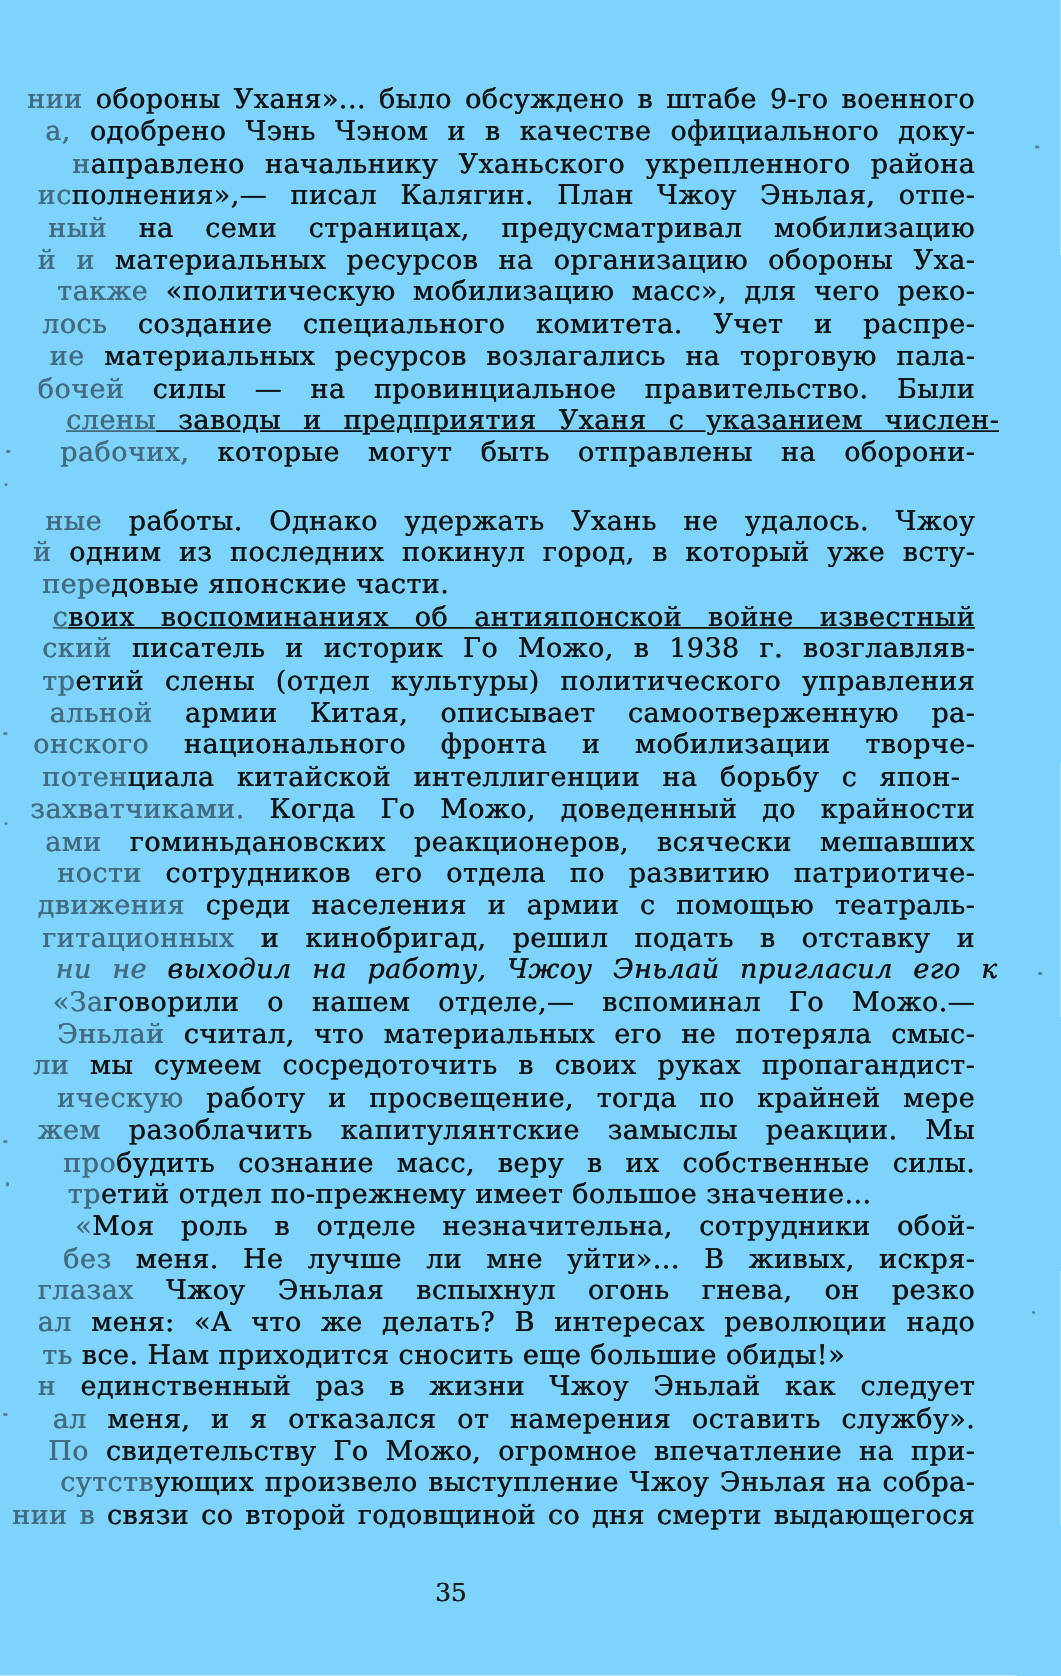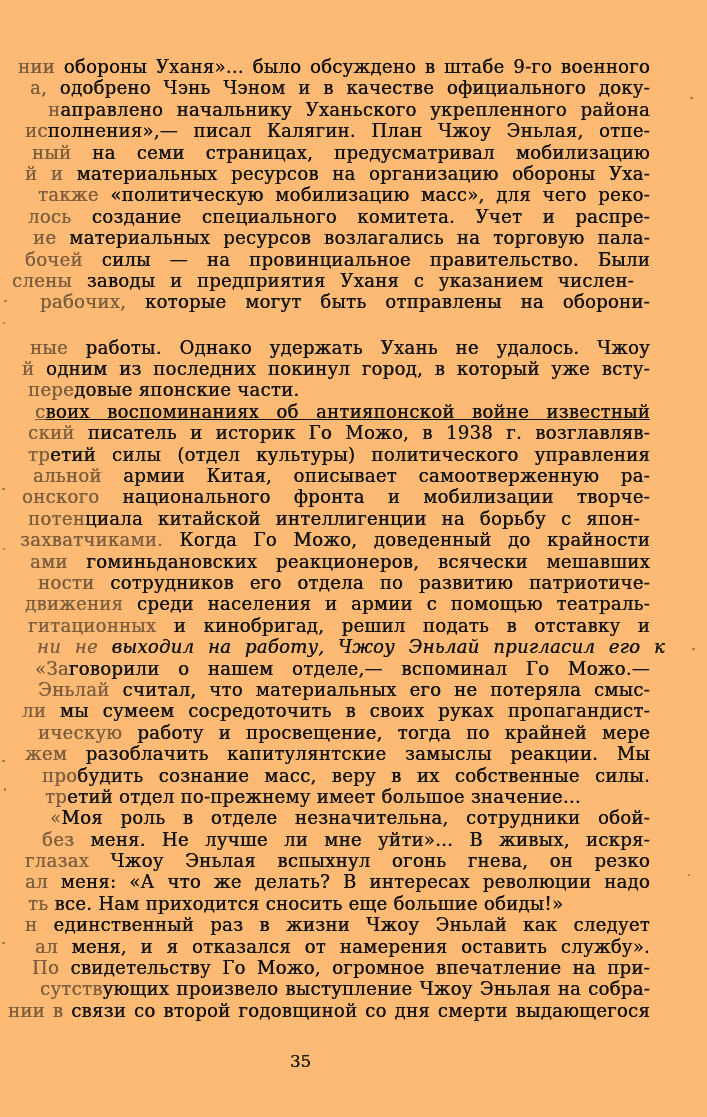--- a/index.html
+++ b/index.html
@@ -4,21 +4,21 @@
 <style>
   html, body { margin: 0; padding: 0; }
   body {
     width: 707px; height: 1117px;
     background: #ffffff;
     font-family: "DejaVu Serif", serif;
   }
   .page {
     position: relative;
     width: 707px; height: 1117px;
-    background: #fdba74;
+    background: #7dd3fc;
     overflow: hidden;
   }
   .text-block {
     position: absolute;
     top: 56px; left: 0; right: 0;
   }
   .line {
     height: 21.4px;
     line-height: 21.4px;
     font-size: 18px;
@@ -63,28 +63,28 @@
       <div class="line" style="margin-left: 18px; width: 632px;"><span class="pre">нии</span><span> обороны Уханя»... было обсуждено в штабе 9-го военного</span></div>
       <div class="line" style="margin-left: 30px; width: 620px;"><span class="pre">а,</span><span> одобрено Чэнь Чэном и в качестве официального доку-</span></div>
       <div class="line" style="margin-left: 48px; width: 602px;"><span class="pre">н</span><span>аправлено начальнику Уханьского укрепленного района</span></div>
       <div class="line" style="margin-left: 25px; width: 625px;"><span class="pre">ис</span><span>полнения»,— писал Калягин. План Чжоу Эньлая, отпе-</span></div>
       <div class="line" style="margin-left: 32px; width: 618px;"><span class="pre">ный</span><span> на семи страницах, предусматривал мобилизацию</span></div>
       <div class="line" style="margin-left: 25px; width: 625px;"><span class="pre">й и</span><span> материальных ресурсов на организацию обороны Уха-</span></div>
       <div class="line" style="margin-left: 38px; width: 612px;"><span class="pre">также</span><span> «политическую мобилизацию масс», для чего реко-</span></div>
       <div class="line" style="margin-left: 28px; width: 622px;"><span class="pre">лось</span><span> создание специального комитета. Учет и распре-</span></div>
       <div class="line" style="margin-left: 33px; width: 617px;"><span class="pre">ие</span><span> материальных ресурсов возлагались на торговую пала-</span></div>
       <div class="line" style="margin-left: 25px; width: 625px;"><span class="pre">бочей</span><span> силы — на провинциальное правительство. Были</span></div>
-      <div class="line" style="margin-left: 12px; width: 622px;"><span class="pre">слены</span><span> заводы и предприятия Уханя с указанием числен-</span></div>
+      <div class="line" style="margin-left: 44px; width: 622px; text-decoration: underline;"><span class="pre">слены</span><span> заводы и предприятия Уханя с указанием числен-</span></div>
       <div class="line" style="margin-left: 40px; width: 610px;"><span class="pre">рабочих,</span><span> которые могут быть отправлены на оборони-</span></div>
       <div class="line" style="margin-left: 30px; width: 620px; margin-top: 24px;"><span class="pre">ные</span><span> работы. Однако удержать Ухань не удалось. Чжоу</span></div>
       <div class="line" style="margin-left: 22px; width: 628px;"><span class="pre">й</span><span> одним из последних покинул город, в который уже всту-</span></div>
       <div class="line short" style="margin-left: 28px; width: 622px;"><span class="pre">пере</span><span>довые японские части.</span></div>
       <div class="line" style="margin-left: 35px; width: 615px; text-decoration: underline;"><span class="pre">с</span><span>воих воспоминаниях об антияпонской войне известный</span></div>
       <div class="line" style="margin-left: 28px; width: 622px;"><span class="pre">ский</span><span> писатель и историк Го Можо, в 1938 г. возглавляв-</span></div>
-      <div class="line" style="margin-left: 28px; width: 622px;"><span class="pre">тр</span><span>етий силы (отдел культуры) политического управления</span></div>
+      <div class="line" style="margin-left: 28px; width: 622px;"><span class="pre">тр</span><span>етий слены (отдел культуры) политического управления</span></div>
       <div class="line" style="margin-left: 33px; width: 617px;"><span class="pre">альной</span><span> армии Китая, описывает самоотверженную ра-</span></div>
       <div class="line" style="margin-left: 22px; width: 628px;"><span class="pre">онского</span><span> национального фронта и мобилизации творче-</span></div>
       <div class="line" style="margin-left: 28px; width: 612px;"><span class="pre">потен</span><span>циала китайской интеллигенции на борьбу с япон-</span></div>
       <div class="line" style="margin-left: 20px; width: 630px;"><span class="pre">захватчиками.</span><span> Когда Го Можо, доведенный до крайности</span></div>
       <div class="line" style="margin-left: 30px; width: 620px;"><span class="pre">ами</span><span> гоминьдановских реакционеров, всячески мешавших</span></div>
       <div class="line" style="margin-left: 38px; width: 612px;"><span class="pre">ности</span><span> сотрудников его отдела по развитию патриотиче-</span></div>
       <div class="line" style="margin-left: 25px; width: 625px;"><span class="pre">движения</span><span> среди населения и армии с помощью театраль-</span></div>
       <div class="line" style="margin-left: 28px; width: 622px;"><span class="pre">гитационных</span><span> и кинобригад, решил подать в отставку и</span></div>
       <div class="line" style="margin-left: 37px; width: 628px; font-style: italic;"><span class="pre">ни не</span><span> выходил на работу, Чжоу Эньлай пригласил его к</span></div>
       <div class="line" style="margin-left: 35px; width: 615px;"><span class="pre">«За</span><span>говорили о нашем отделе,— вспоминал Го Можо.—</span></div>

